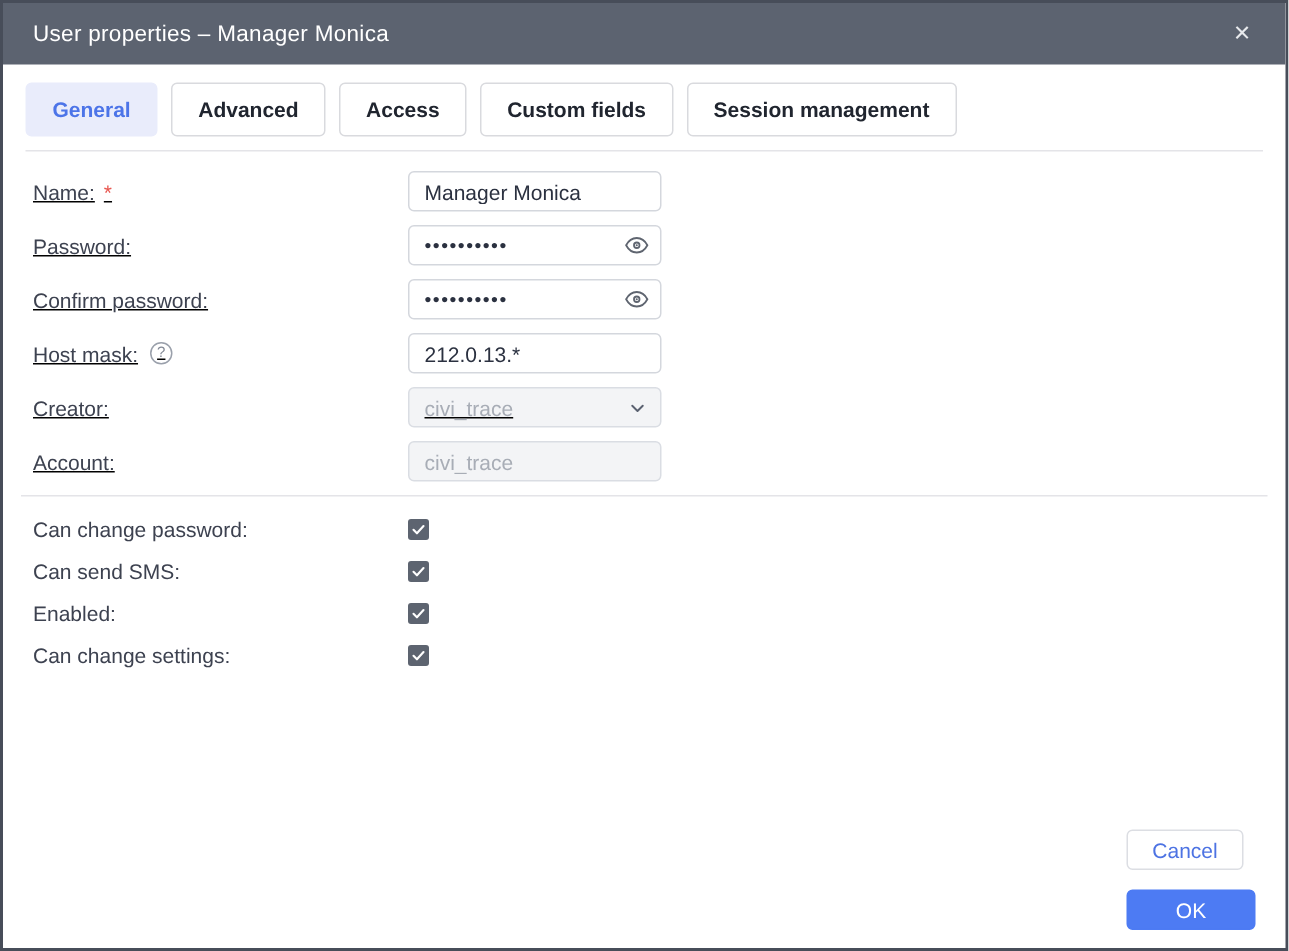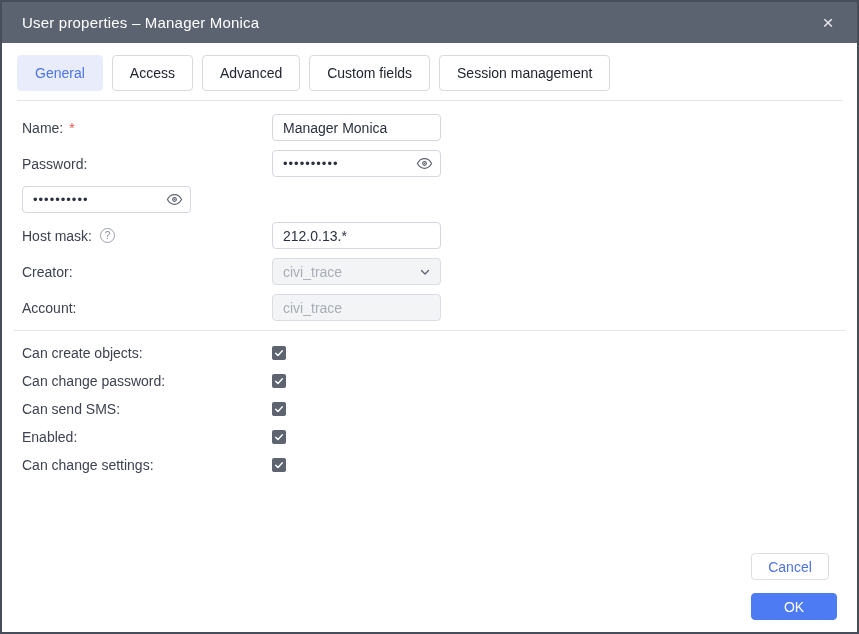--- a/index.html
+++ b/index.html
@@ -45,41 +45,41 @@
     display: flex;
     gap: 9px;
     padding: 12px 15px 9px 15px;
   }
   .tab {
     height: 36px;
     display: flex;
     align-items: center;
     padding: 0 17px;
     font-size: 14px;
-    font-weight: 400;
+    font-weight: 700;
     border-radius: 4px;
     border: 1px solid #d9dade;
     background: #ffffff;
     color: #20252f;
     cursor: pointer;
     white-space: nowrap;
   }
   .tab.active {
     background: #e9ecfb;
     border-color: #e9ecfb;
     color: #4c74e8;
   }
   .divider {
     height: 1px;
     background: #e4e4e8;
     margin: 0 15px;
   }
   .divider.lower { margin: 0 12px; }
   
-  .form-area { padding: 13px 8px 0 20px; }
+  .form-area { padding: 13px 8px 0 20px; text-decoration: underline; }
   .form-row {
     display: flex;
     align-items: center;
     height: 27px;
     margin-bottom: 9px;
   }
   .form-label {
     width: 250px;
     font-size: 14px;
     color: #3d4250;
@@ -205,22 +205,22 @@
 
 <div class="dialog">
 
   <div class="titlebar">
     <div class="titlebar-title">User properties – Manager Monica</div>
     <div class="close-btn">×</div>
   </div>
 
   <div class="tabs">
     <div class="tab active">General</div>
+    <div class="tab">Advanced</div>
     <div class="tab">Access</div>
-    <div class="tab">Advanced</div>
     <div class="tab">Custom fields</div>
     <div class="tab">Session management</div>
   </div>
 
   <div class="divider"></div>
 
   <div class="form-area">
 
     <div class="form-row">
       <div class="form-label">
@@ -240,20 +240,21 @@
           <svg width="17" height="17" viewBox="0 0 24 24" fill="none">
             <path d="M2 12c2.2-4.2 6-6.8 10-6.8S19.8 7.8 22 12c-2.2 4.2-6 6.8-10 6.8S4.2 16.2 2 12z" stroke="#5f6570" stroke-width="1.7"></path>
             <circle cx="12" cy="12" r="2.6" stroke="#5f6570" stroke-width="1.7"></circle>
             <circle cx="12" cy="12" r="1" fill="#5f6570"></circle>
           </svg>
         </span>
       </div>
     </div>
 
     <div class="form-row">
+      <div class="form-label">Confirm password:</div>
       <div class="control-wrap">
         <input class="text-input masked" type="text" value="••••••••••" style="">
         <span class="eye-btn">
           <svg width="17" height="17" viewBox="0 0 24 24" fill="none">
             <path d="M2 12c2.2-4.2 6-6.8 10-6.8S19.8 7.8 22 12c-2.2 4.2-6 6.8-10 6.8S4.2 16.2 2 12z" stroke="#5f6570" stroke-width="1.7"></path>
             <circle cx="12" cy="12" r="2.6" stroke="#5f6570" stroke-width="1.7"></circle>
             <circle cx="12" cy="12" r="1" fill="#5f6570"></circle>
           </svg>
         </span>
       </div>
@@ -289,28 +290,20 @@
         <input class="text-input disabled" type="text" disabled="" value="civi_trace" style="">
       </div>
     </div>
 
   </div>
 
   <div class="divider lower"></div>
 
   <div class="checkbox-area">
 
-    <div class="check-row">
-      <div class="check-label">Can create objects:</div>
-      <span class="checkbox">
-        <svg width="10" height="10" viewBox="0 0 24 24" fill="none">
-            <path d="M4 12.5l5.5 5.5L20 6.5" stroke="#ffffff" stroke-width="3.4" stroke-linecap="round" stroke-linejoin="round"></path>
-          </svg>
-      </span>
-    </div>
 
     <div class="check-row">
       <div class="check-label">Can change password:</div>
       <span class="checkbox">
         <svg width="10" height="10" viewBox="0 0 24 24" fill="none">
             <path d="M4 12.5l5.5 5.5L20 6.5" stroke="#ffffff" stroke-width="3.4" stroke-linecap="round" stroke-linejoin="round"></path>
           </svg>
       </span>
     </div>
 

